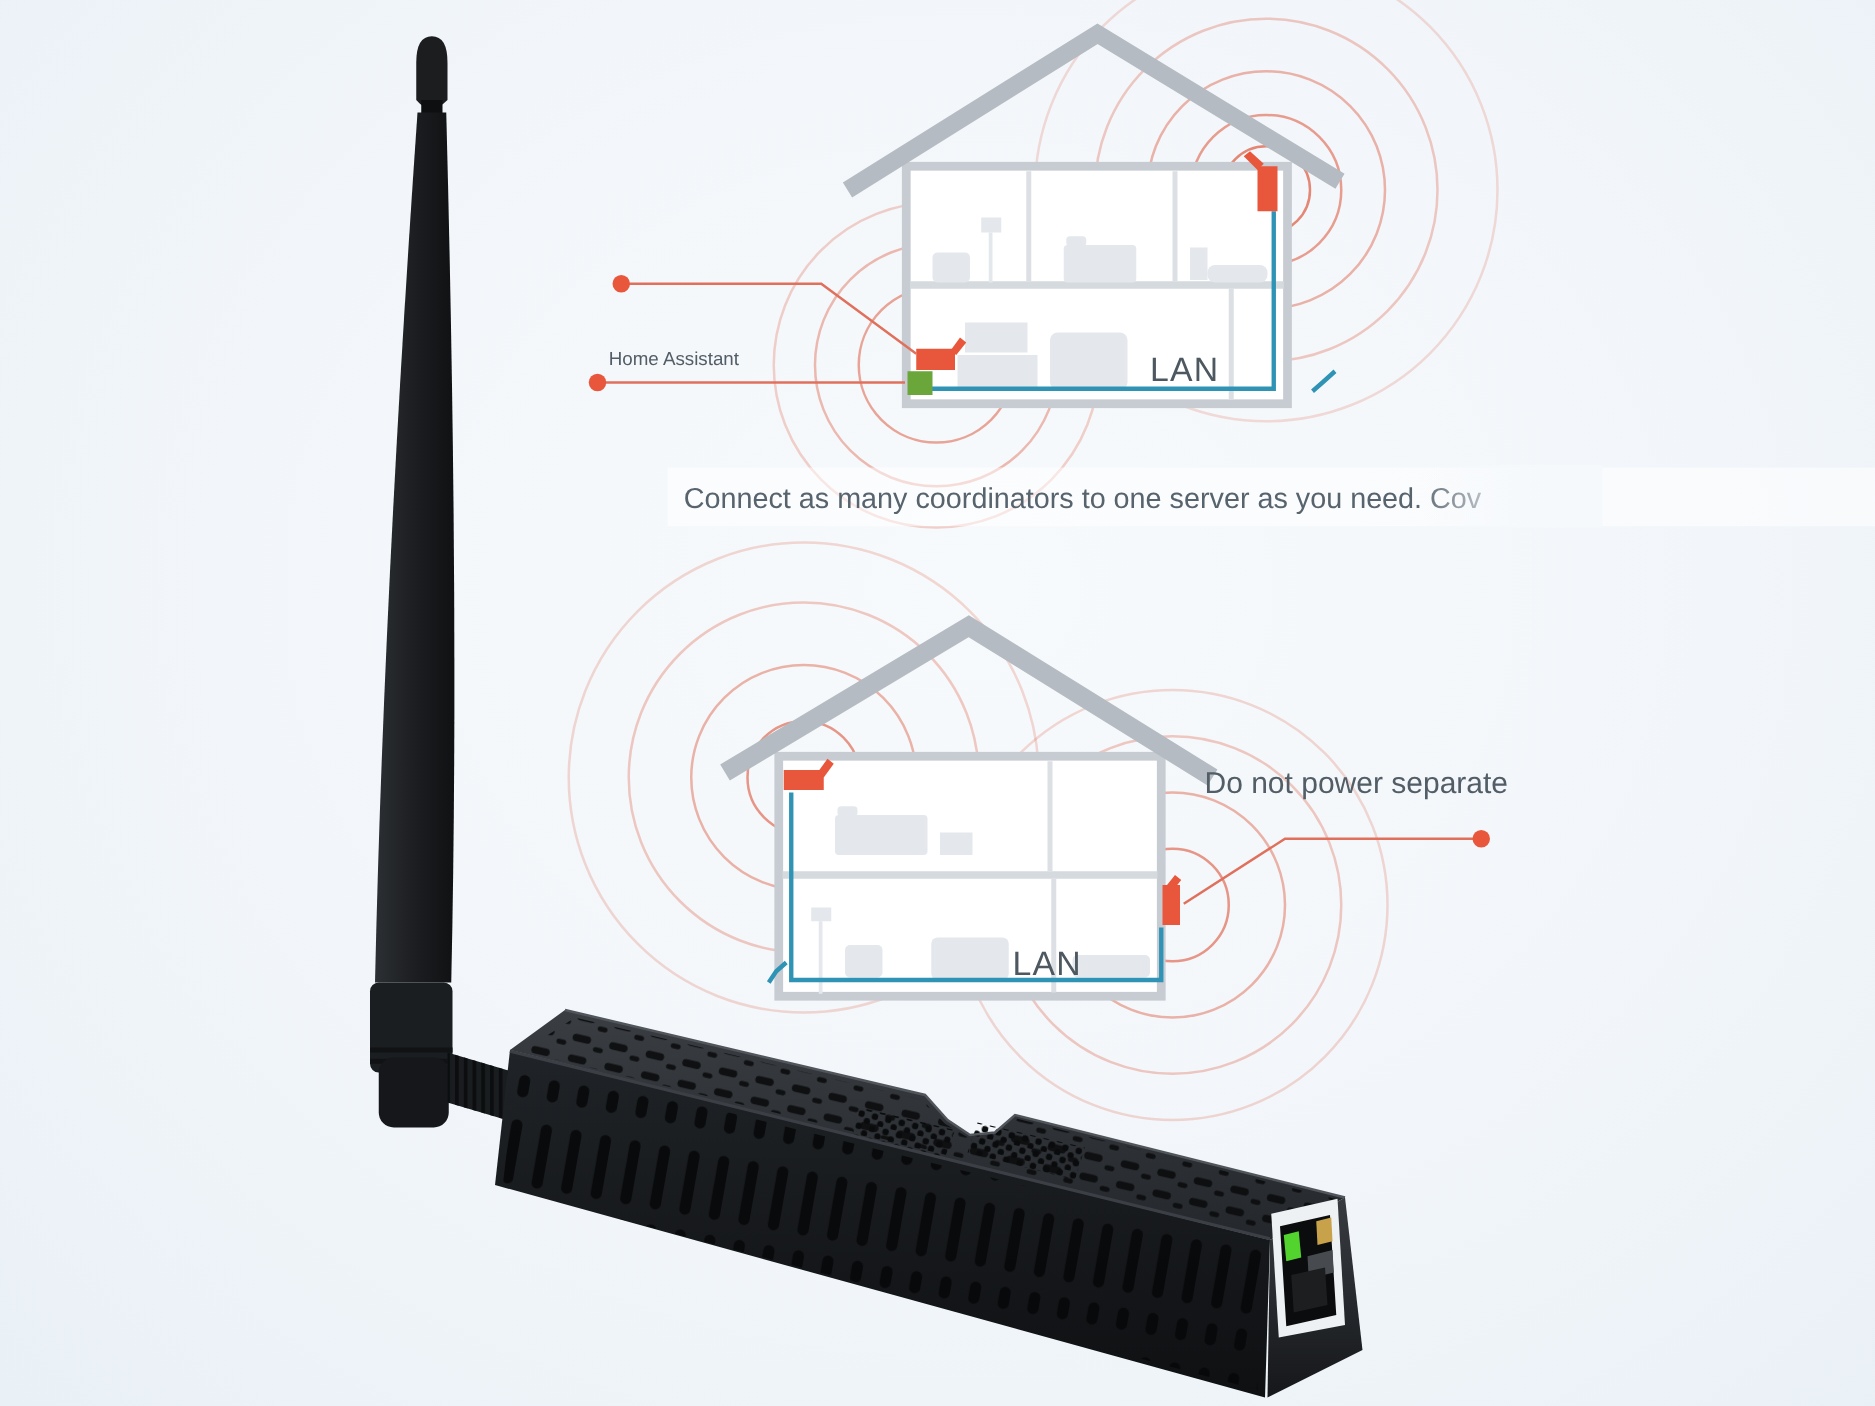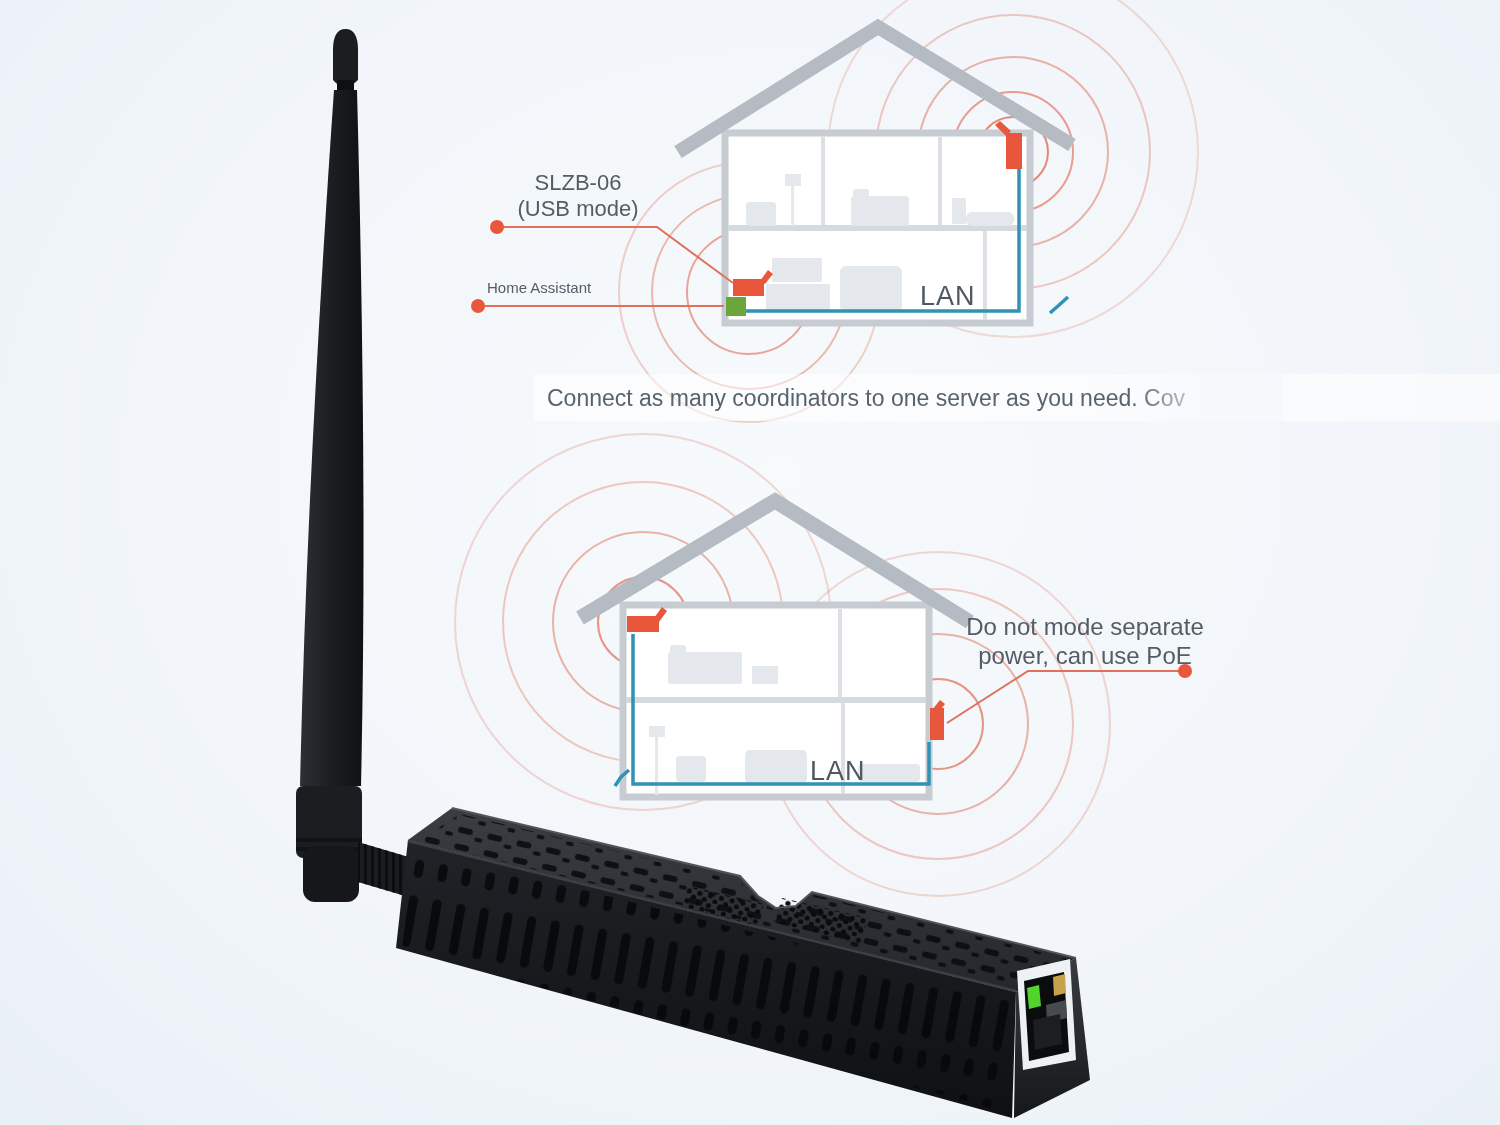--- a/index.html
+++ b/index.html
@@ -184,33 +184,28 @@
         <polygon points="1027,988 1039,985 1041,1006 1029,1009" fill="#52d32e"></polygon>
         <polygon points="1053,977 1065,974 1066,993 1054,996" fill="#c8a14b"></polygon>
         <polygon points="1046,1005 1066,1000 1067,1018 1047,1023" fill="#474b4f"></polygon>
         <polygon points="1033,1020 1060,1014 1062,1044 1035,1050" fill="#1c1e20"></polygon>
       </g>
     </g>
   </svg>
 
   <div class="caption-strip"></div>
 
-  <div class="lbl lbl-center" style="left:480px;top:170px;width:196px;font-size:22px;line-height:26px;">
-    <div>SLZB-06</div>
-    <div>(USB mode)</div>
+
+  <div class="lbl" style="left:487px;top:279px;font-size:15px;">Home Assistant</div>
+
+  <div class="lbl" style="left:920px;top:281px;font-size:27px;letter-spacing:1px;color:#4e5860;">LAN</div>
+
+  <div class="lbl" style="left:547px;top:385px;font-size:23px;color:#57636d;">Connect as many coordinators to one server as you need. Cov</div>
+
+  <div class="lbl lbl-center" style="left:955px;top:612px;width:260px;font-size:24px;line-height:29px;">
+    <div>Do not power separate</div>
   </div>
 
-  <div class="lbl" style="left:487px;top:279px;font-size:15px;">Home Assistant</div>
-
-  <div class="lbl" style="left:920px;top:281px;font-size:27px;letter-spacing:1px;color:#4e5860;">LAN</div>
-
-  <div class="lbl" style="left:547px;top:385px;font-size:23px;color:#57636d;">Connect as many coordinators to one server as you need. Cov</div>
-
-  <div class="lbl lbl-center" style="left:955px;top:612px;width:260px;font-size:24px;line-height:29px;">
-    <div>Do not mode separate</div>
-    <div>power, can use PoE</div>
-  </div>
-
   <div class="lbl" style="left:810px;top:756px;font-size:27px;letter-spacing:1px;color:#4e5860;">LAN</div>
 
   <div class="caption-fade"></div>
 
 </div>
 
 </body></html>

